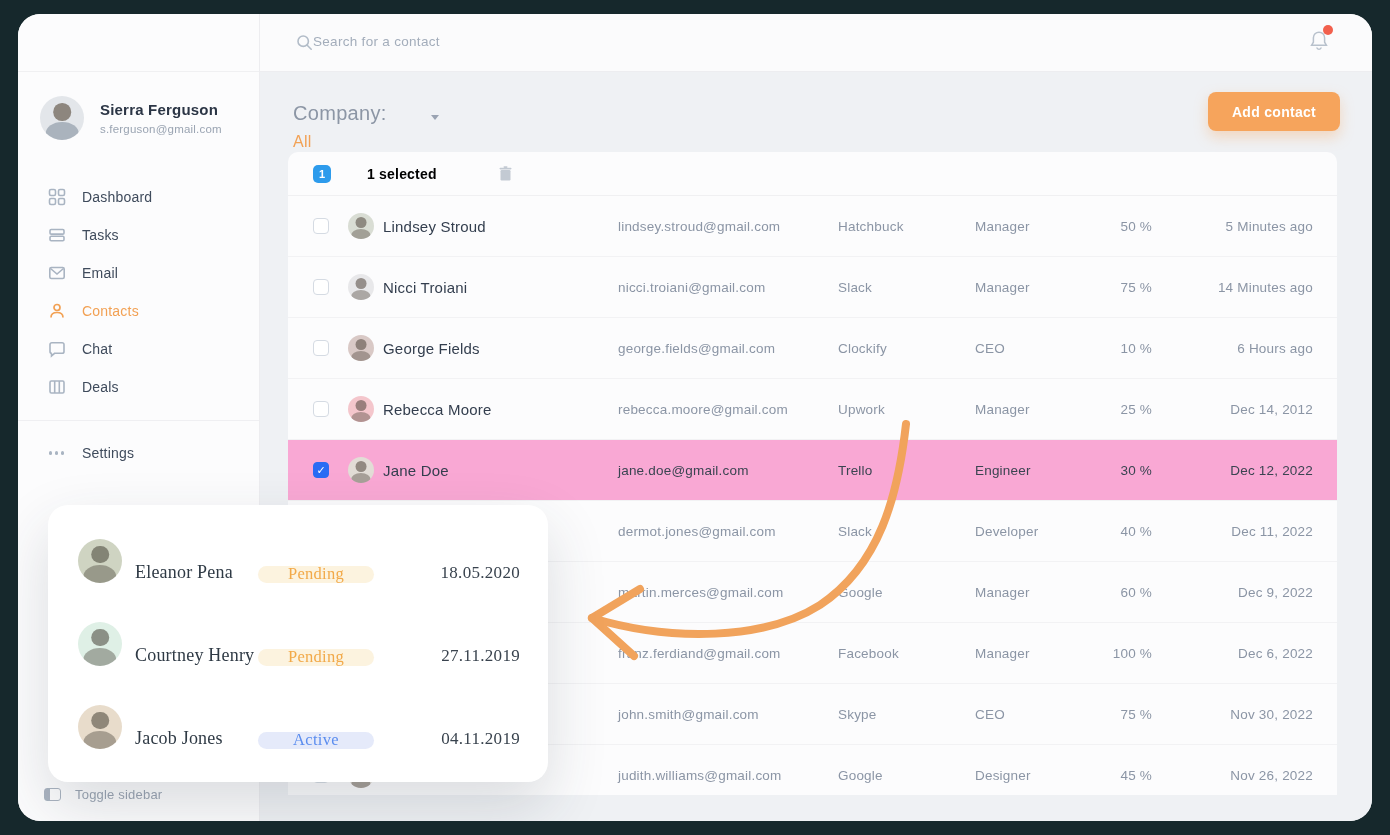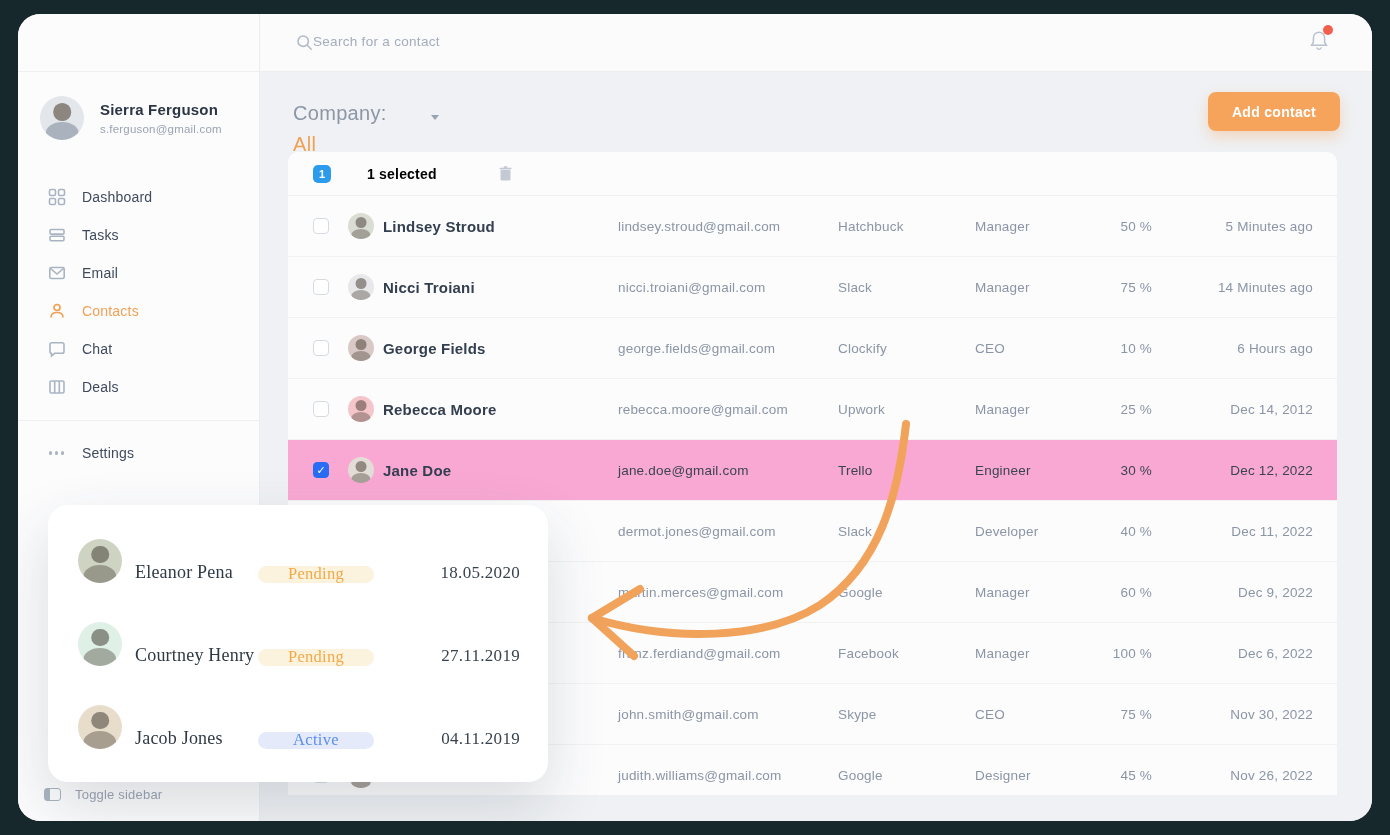--- a/index.html
+++ b/index.html
@@ -48,21 +48,21 @@
   .bell-wrap { margin-right:42px; position:relative; cursor:pointer; }
   .bell-dot { position:absolute; right:-3px; top:-4px; width:10px; height:10px; border-radius:50%; background:#f2604d; }
 
   
   .content { position:absolute; left:242px; right:0; top:58px; bottom:0; background:#eff1f4; }
 
   .filter { position:absolute; left:33px; top:30px; cursor:pointer; }
   .filter-label { font-size:20px; color:#8c96a5; letter-spacing:.3px; display:inline-block; }
   .filter-chevron { display:inline-block; margin-left:44px; width:0; height:0;
        border-left:4px solid transparent; border-right:4px solid transparent; border-top:5px solid #9aa3b2; }
-  .filter-value { font-size:20px; color:#f2a154; margin-top:8px; letter-spacing:.3px; }
+  .filter-value { font-size:16px; color:#f2a154; margin-top:8px; letter-spacing:.3px; }
 
   .add-btn { position:absolute; right:32px; top:20px; width:132px; height:39px; border:none; border-radius:8px;
        background:#f6a45c; color:#fff; font-size:14px; font-weight:700; letter-spacing:.3px; cursor:pointer;
        box-shadow:0 6px 14px rgba(246,164,92,.35); font-family:inherit; }
 
   
   .table { position:absolute; left:28px; right:35px; top:80px; bottom:26px; background:#fcfcfd;
        border-radius:10px 10px 0 0; overflow:hidden; z-index:1; }
   .t-head { height:44px; display:flex; align-items:center; padding-left:25px; gap:0; border-bottom:1px solid #f0f0f2; }
   .sel-badge { width:18px; height:18px; border-radius:5px; background:#2d9bec; color:#fff; font-size:11px;
@@ -78,21 +78,21 @@
   .avatar { width:26px; height:26px; border-radius:50%; margin-left:19px; margin-right:9px; flex:0 0 26px;
        position:relative; overflow:hidden; background:#e2ddd6; }
   .avatar::before { content:""; position:absolute; left:50%; top:16%; width:42%; height:42%;
        transform:translateX(-50%); border-radius:50%; background:rgba(80,70,60,.55); }
   .avatar::after { content:""; position:absolute; left:50%; top:62%; width:78%; height:55%;
        transform:translateX(-50%); border-radius:50%; background:rgba(80,70,60,.40); }
   .t-row:nth-of-type(2) .avatar { background:#d9ddd4; }
   .t-row:nth-of-type(3) .avatar { background:#e8e8ea; }
   .t-row:nth-of-type(4) .avatar { background:#d9c9c6; }
   .t-row:nth-of-type(5) .avatar { background:#f4c6cc; }
-  .c-name { flex:0 0 235px; font-size:15px; font-weight:700; color:#333e4e; letter-spacing:.2px; }
+  .c-name { flex:0 0 235px; font-size:15px; font-weight:400; color:#333e4e; letter-spacing:.2px; }
   .c-email { flex:0 0 220px; font-size:13.5px; color:#8b95a5; letter-spacing:.2px; }
   .c-company { flex:0 0 137px; font-size:13.5px; color:#8b95a5; letter-spacing:.2px; }
   .c-role { flex:0 0 133px; font-size:13.5px; color:#8b95a5; letter-spacing:.2px; }
   .c-percent { flex:0 0 44px; font-size:13.5px; color:#8b95a5; text-align:right; letter-spacing:.2px; }
   .c-date { flex:1; font-size:13.5px; color:#8b95a5; text-align:right; letter-spacing:.2px; }
   .t-row.sel .c-email, .t-row.sel .c-company, .t-row.sel .c-role,
   .t-row.sel .c-percent, .t-row.sel .c-date { color:#3a4451; font-weight:500; }
 
   
   .card { position:absolute; left:30px; top:491px; width:500px; height:277px; background:#fff;

